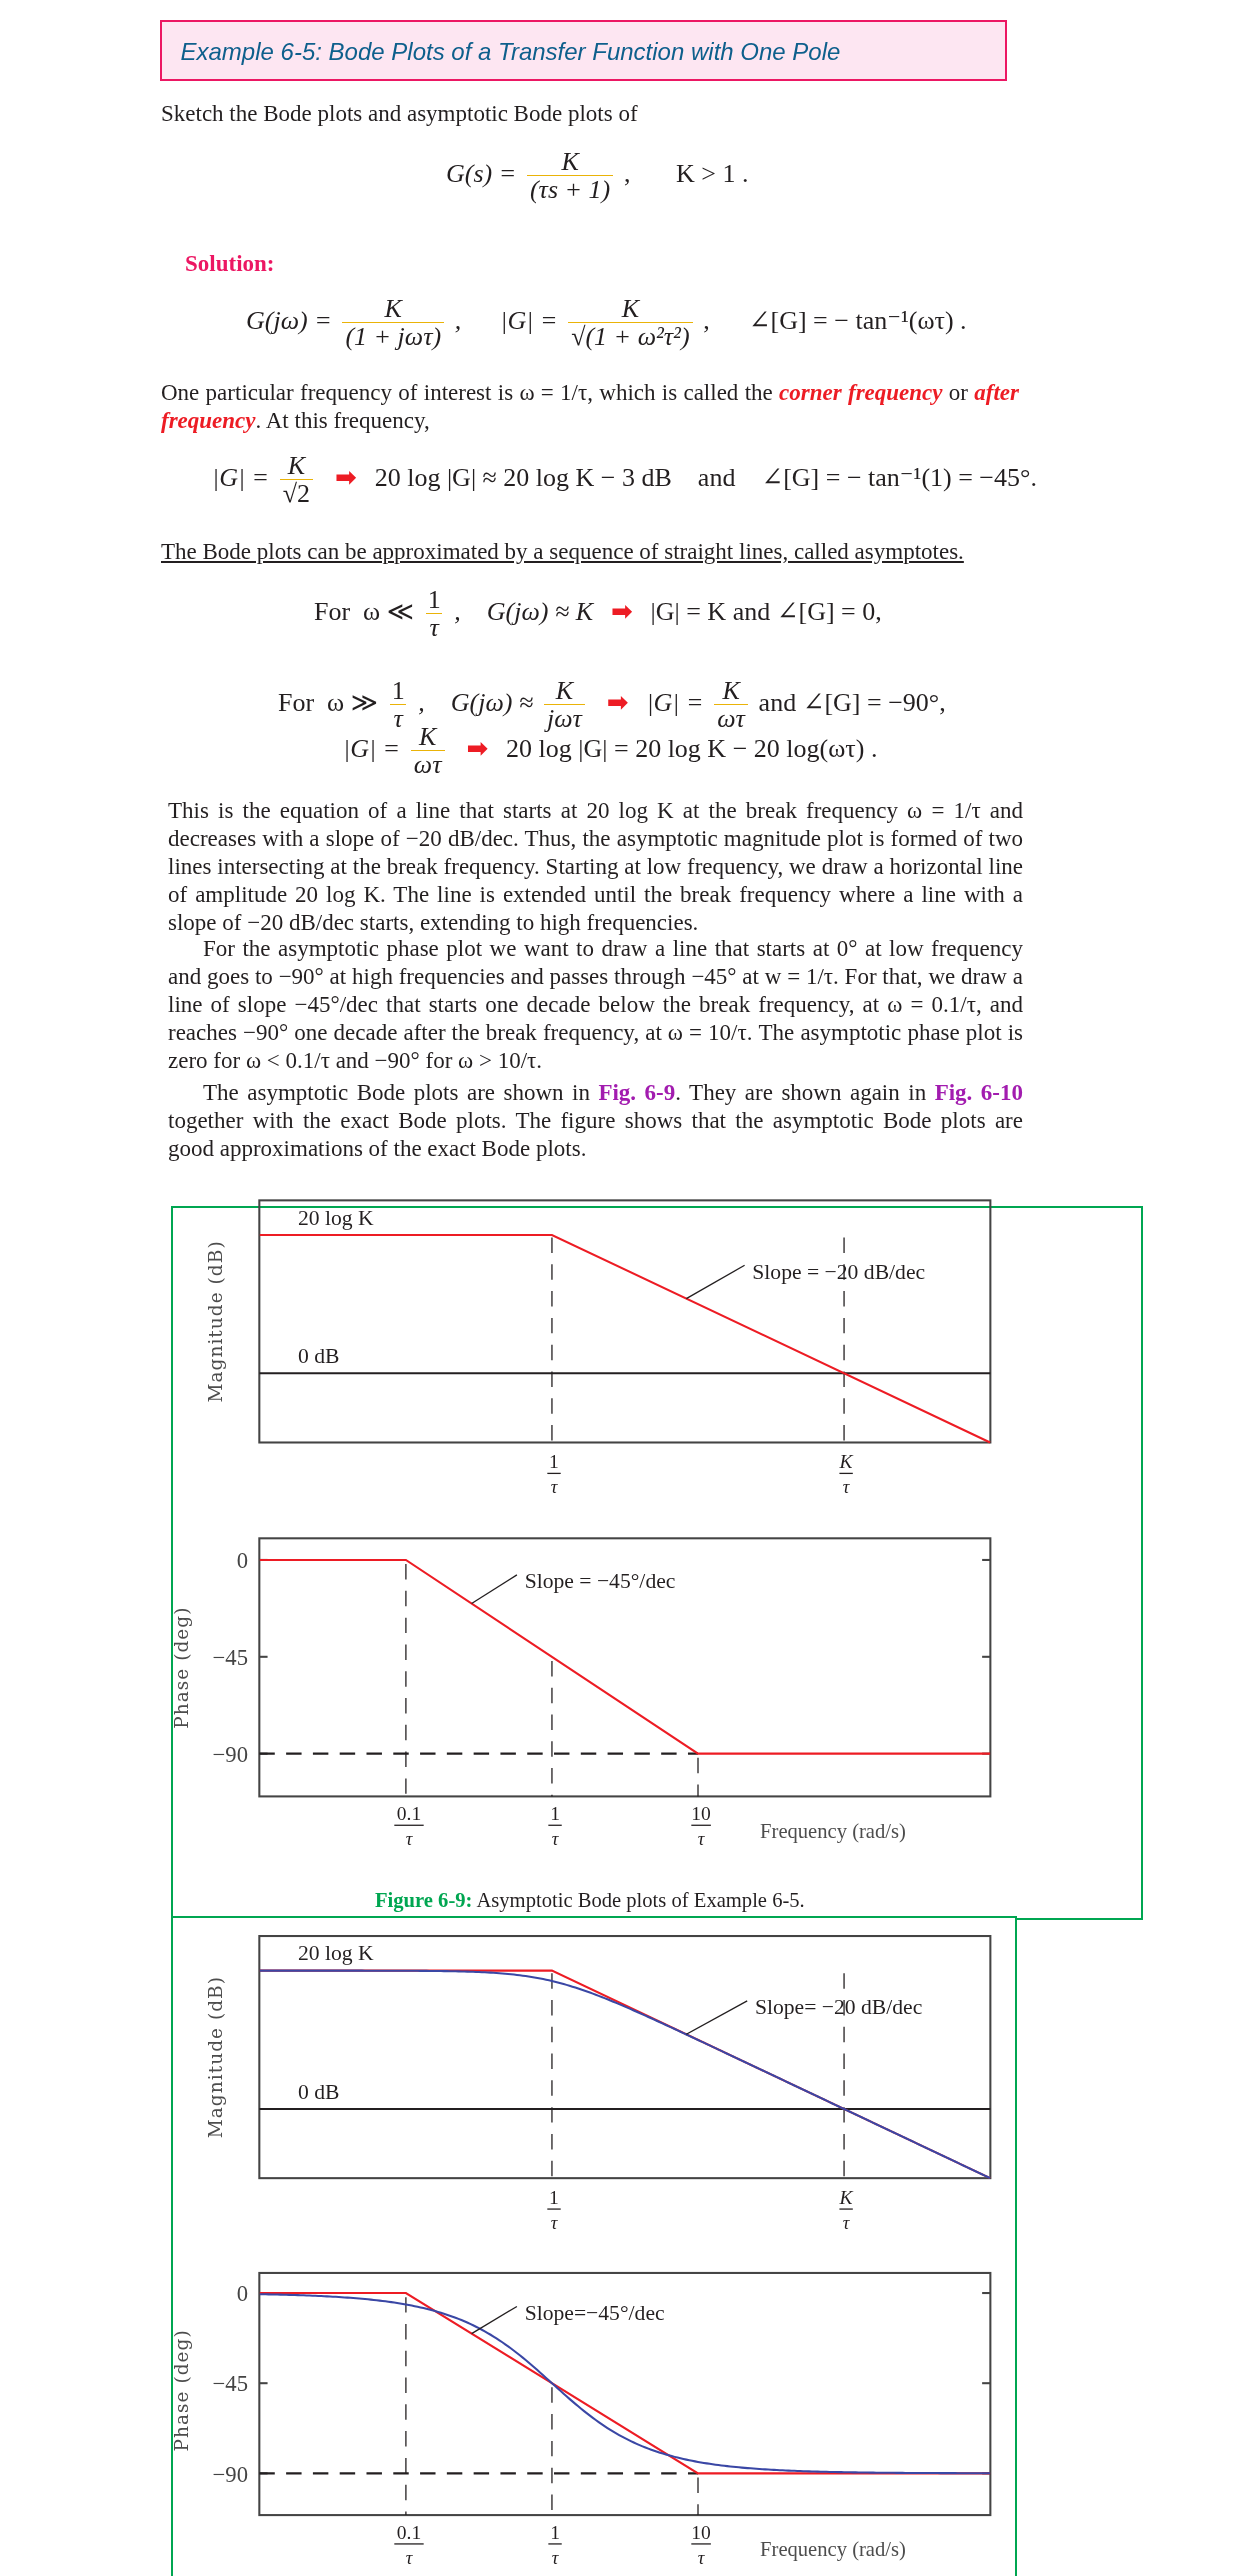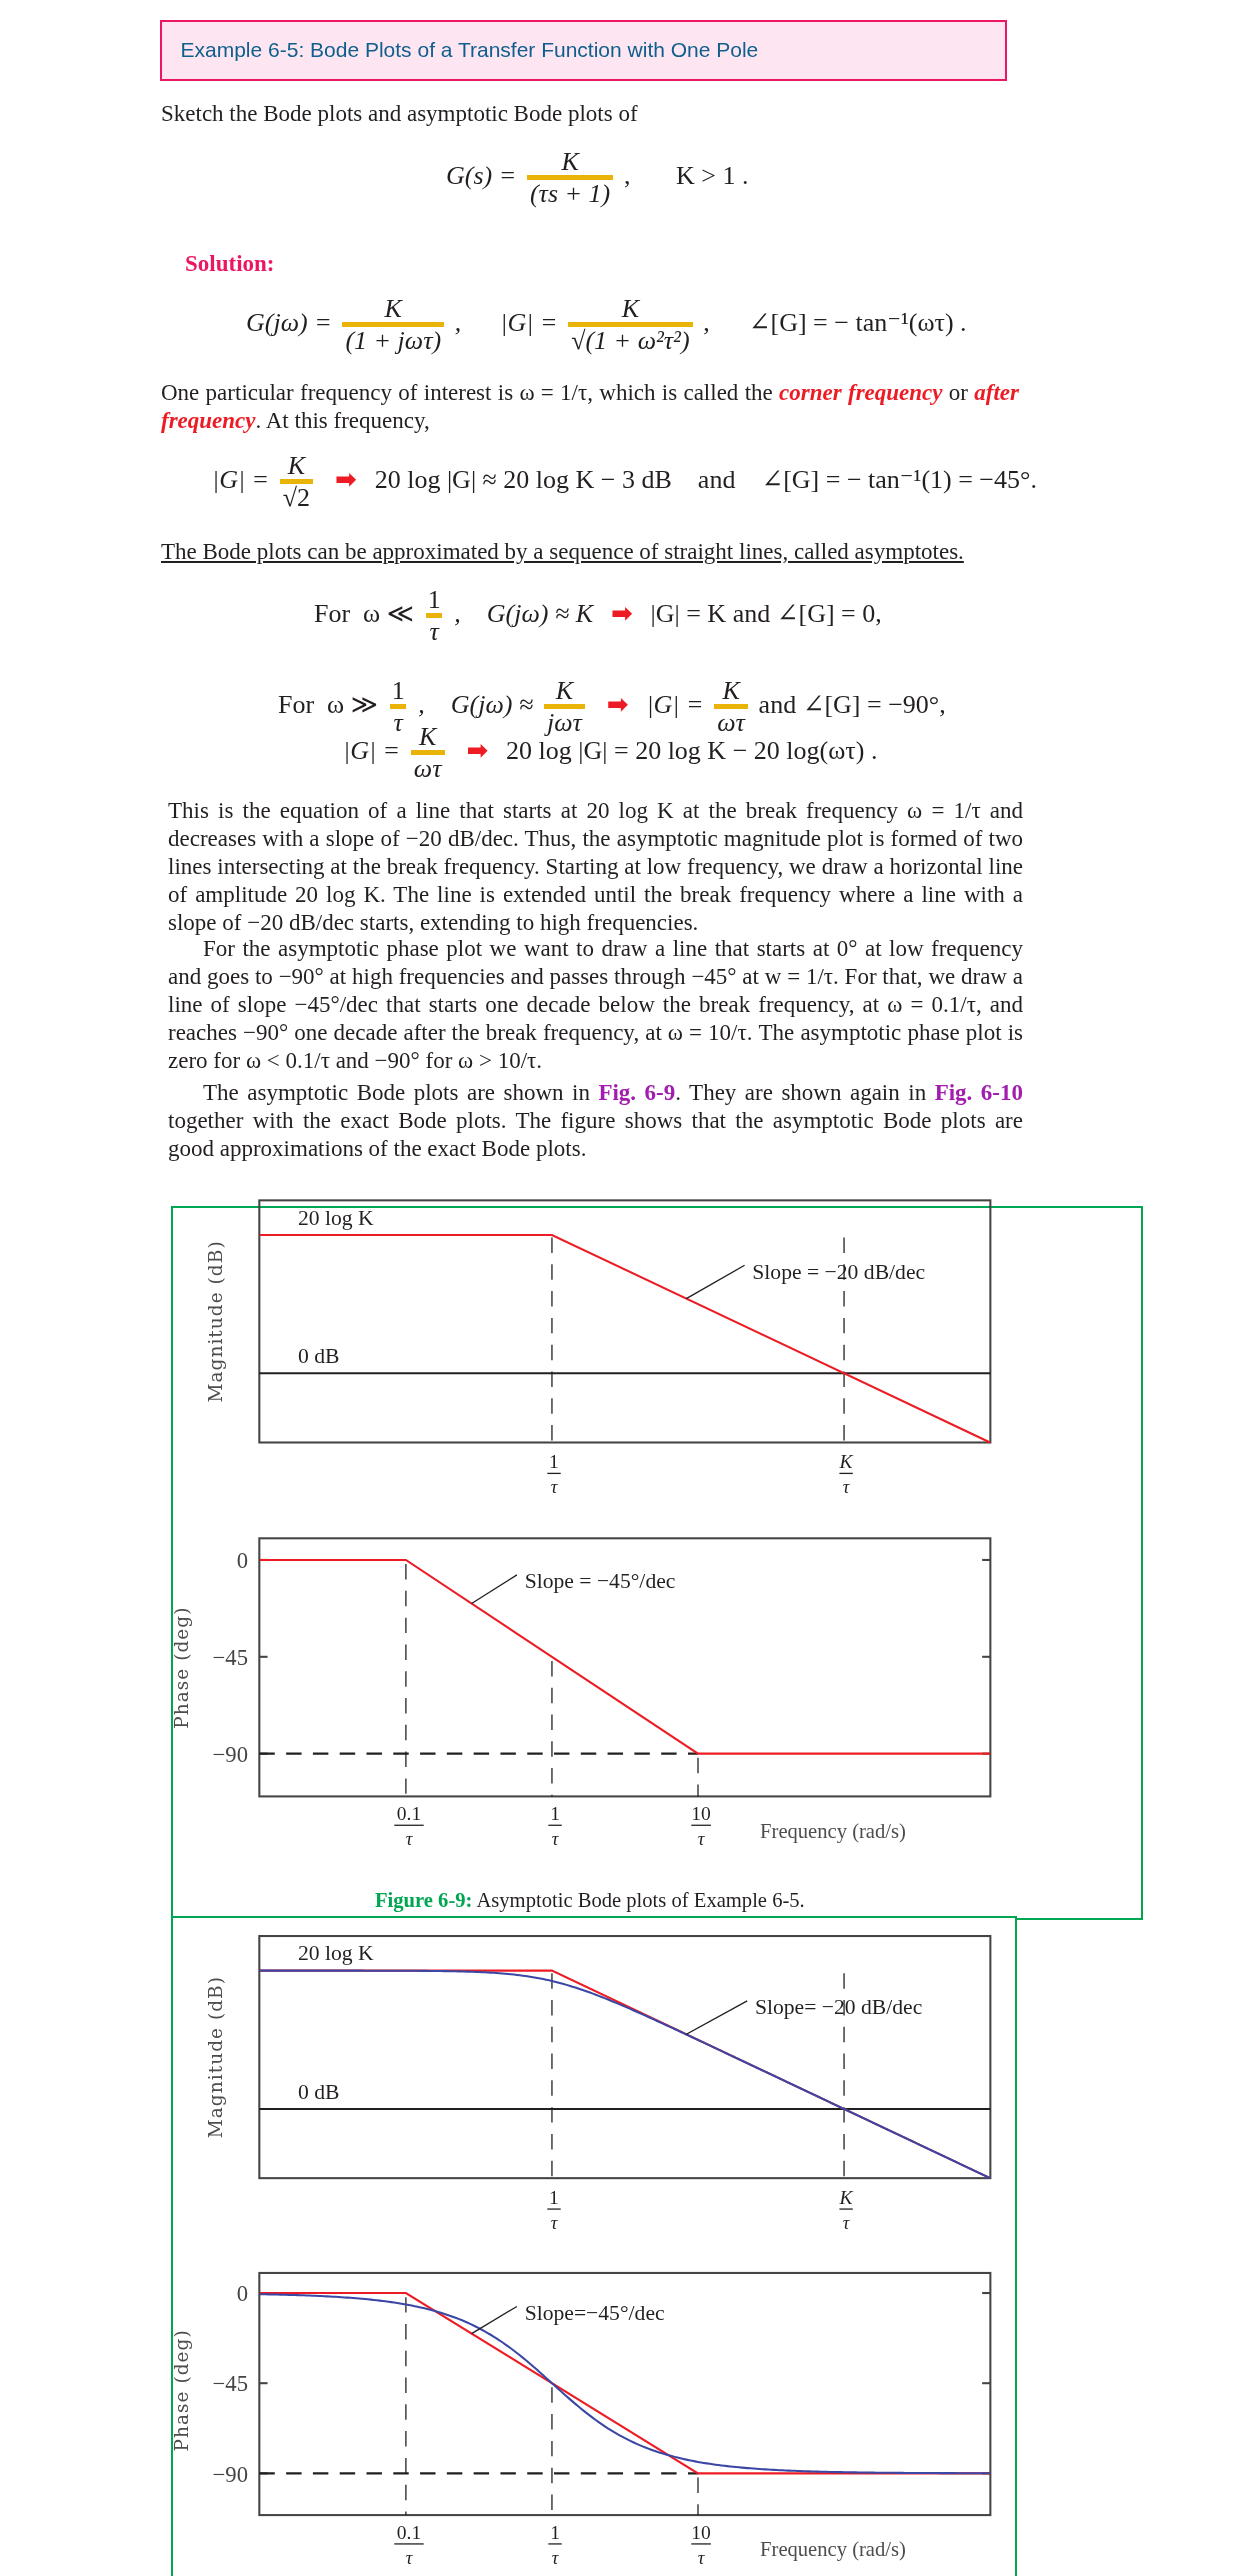--- a/index.html
+++ b/index.html
@@ -2,30 +2,30 @@
 <html style="font-size:8.2px"><head>
 <meta charset="utf-8">
 <style>
   html, body { margin:0; padding:0; background:#ffffff; }
   body { width:1243px; height:2682px; position:relative; overflow:hidden;
          font-family:"Liberation Serif", "DejaVu Serif", serif; color:#231f20; }
   .abs { position:absolute; }
   .header-box { left:160px; top:20px; width:843px; height:57px; background:#fde6f2;
                 border:2.1px solid #ec1763; box-sizing:content-box; }
   .header-title { position:absolute; left:18.5px; top:15.5px; font-family:"Liberation Sans", sans-serif;
-                  font-size:21px; color:#0e5f8c; white-space:nowrap; }
+                  font-size:24px; color:#0e5f8c; white-space:nowrap;font-style:italic; }
   .para { font-size:23px; line-height:28px; text-align:justify; }
   .red-term { color:#ed1c24; font-weight:bold; font-style:italic;margin-top:42px; }
   .green-ref { color:#a21caf; font-weight:bold; }
   .solution { font-size:23px; font-weight:bold; color:#ec1763; }
   .eq { font-size:26px; white-space:nowrap; }
   .eq i { font-style:italic; }
   .frac { display:inline-flex; flex-direction:column; align-items:center; vertical-align:middle; margin:0 4.1px; }
   .frac .num { padding:0 3.1px; line-height:26px; }
-  .frac .den { border-top:5px solid #eab308; padding:0 3.1px; line-height:28px; }
+  .frac .den { border-top:1px solid #eab308; padding:0 3.1px; line-height:28px; }
   .arrow { color:#ed1c24; font-weight:bold; font-family:"DejaVu Sans", sans-serif; margin:0 11.3px; }
   .fig-box { border:2.6px solid #00a651; box-sizing:border-box; background:#ffffff; }
   .caption { font-size:20.6px; white-space:nowrap; }
   .caption .lbl { color:#00a651; font-weight:bold; }
   svg text { font-family:"Liberation Serif", "DejaVu Serif", serif; }
   .axis-name { font-family:"DejaVu Serif", serif; fill:#4d4d4d; }
 </style>
 </head>
 <body>
 

